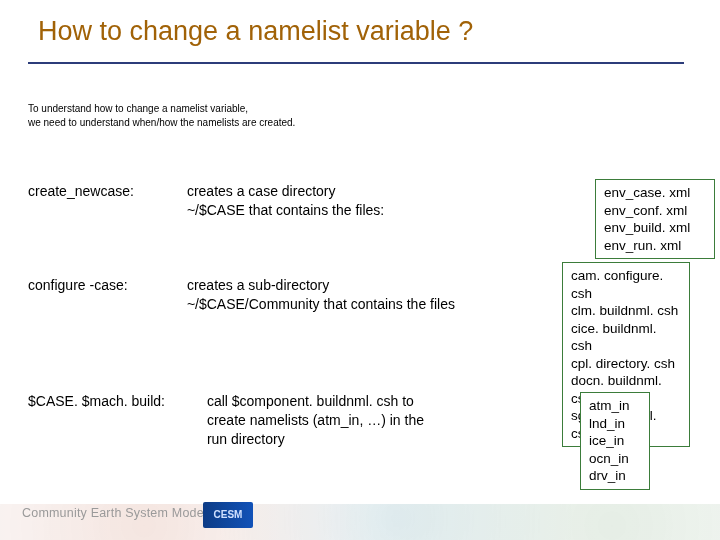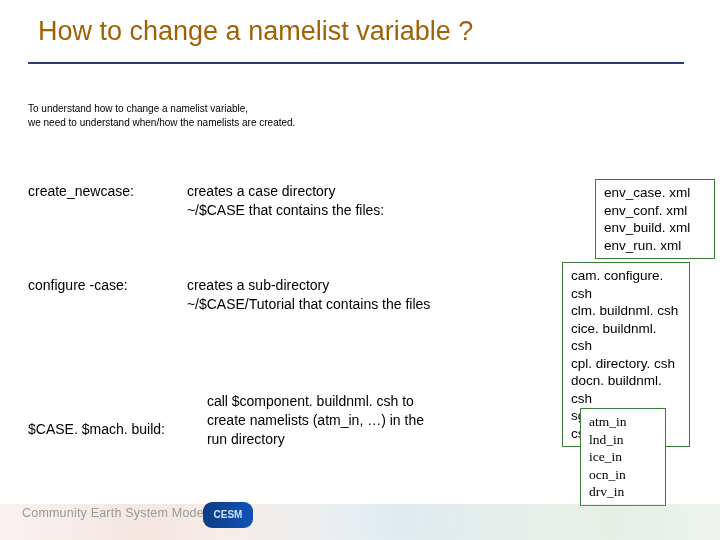--- a/index.html
+++ b/index.html
@@ -50,56 +50,56 @@
     line-height: 1.35;
   }
   .row-1 { top: 182px; }
   .row-2 { top: 276px; }
   .row-3 { top: 392px; }
   .cmd {
     display: inline-block;
     vertical-align: top;
     width: 155px;
   }
-  .cmd-3 { width: 175px; margin-top: 28px; }
+  .cmd-3 { width: 175px; }
   .desc {
     display: inline-block;
     vertical-align: top;
     max-width: 330px;
   }
   .italic { }
   .box {
     position: absolute;
     border: 1px solid #3b7c3a;
     padding: 4px 8px 4px 8px;
     font-size: 13.5px;
     line-height: 1.3;
     color: #000;
     box-sizing: border-box;
     background: #fff;
   }
   .box-1 { left: 595px; top: 158px; width: 120px; margin-top: 21px; }
   .box-2 { left: 562px; top: 262px; width: 128px; }
-  .box-3 { left: 580px; top: 408px; width: 86px; font-family: Liberation Serif, serif; }
+  .box-3 { left: 580px; top: 392px; width: 70px; }
   .footer-text {
     position: absolute;
     left: 22px;
     bottom: 20px;
     font-size: 12.5px;
     color: #9a9a9a;
     letter-spacing: 0.2px;
   }
   .footer-logo {
     position: absolute;
     left: 203px;
     bottom: 12px;
     width: 50px;
     height: 26px;
     background: linear-gradient(90deg, #0d3c86 0%, #1152b8 100%);
-    border-radius: 9px;
+    border-radius: 2px;
     color: #cfe0ff;
     font-size: 10px;
     font-weight: 700;
     text-align: center;
     line-height: 26px;
     overflow: hidden;
     font-family: Arial, sans-serif;
   }
   .footer-bg {
     position: absolute;
@@ -134,21 +134,21 @@
     <span class="desc">
       <span>creates a case directory </span><br>
       <span class="italic">~/$CASE</span><span> that contains the files:</span>
     </span>
   </div>
 
   <div class="row row-2">
     <span class="cmd">configure -case:</span>
     <span class="desc">
       <span>creates a sub-directory </span><br>
-      <span class="italic">~/$CASE/Tutorial</span><span> that contains the files</span>
+      <span class="italic">~/$CASE/Community</span><span> that contains the files</span>
     </span>
   </div>
 
   <div class="row row-3">
     <span class="cmd cmd-3">$CASE. $mach. build:</span>
     <span class="desc" style="max-width:230px">
       <span>call $component. buildnml. csh to create namelists (atm_in, …) in the </span><span class="italic">run directory</span><span></span>
     </span>
   </div>
 

